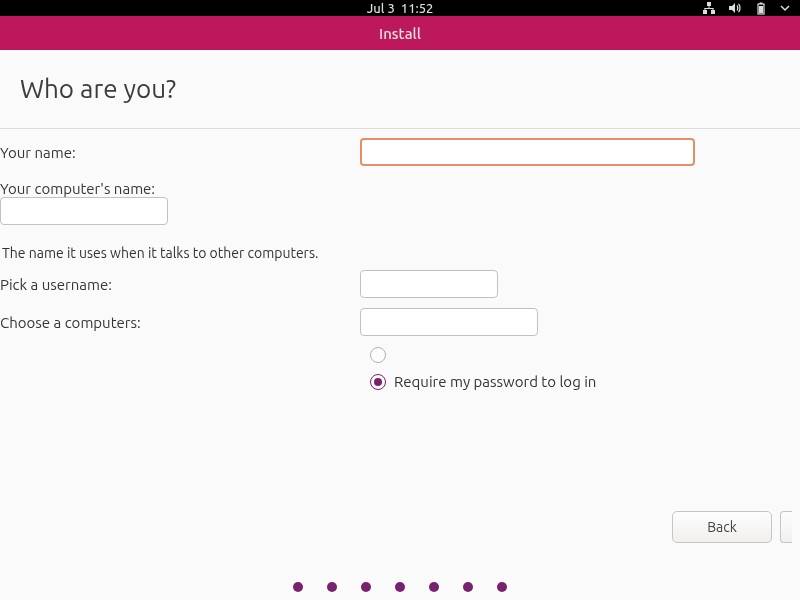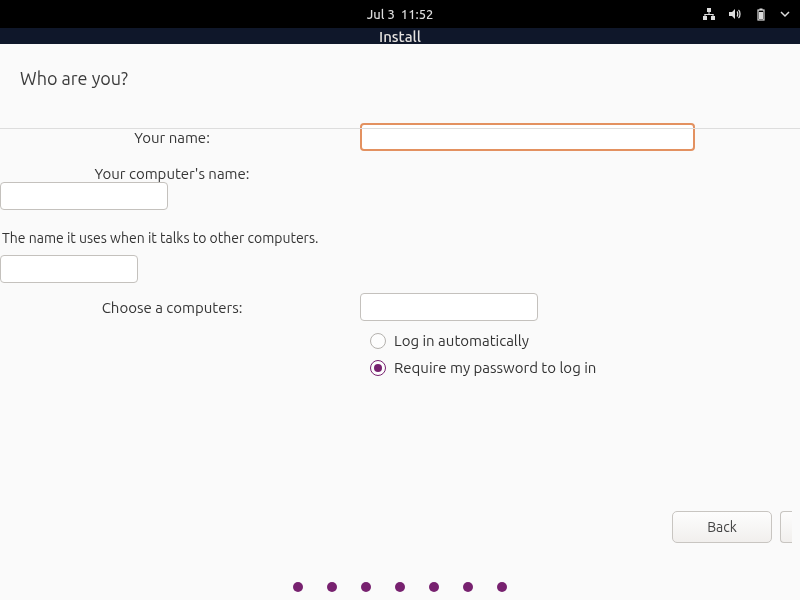--- a/index.html
+++ b/index.html
@@ -4,53 +4,53 @@
   <style>
     * { margin: 0; padding: 0; box-sizing: border-box; }
     body {
       width: 800px; height: 600px;
       font-family: Ubuntu, "Segoe UI", sans-serif;
       background: #fafafa;
       overflow: hidden;
       position: relative;
     }
     .topbar {
-      height: 28px;
+      height: 16px;
       background: #000;
       color: #ddd;
       display: flex;
       align-items: center;
       justify-content: center;
       font-size: 13px;
       position: relative;
     }
     .topbar-center { font-weight: 500; }
     .topbar-right {
       position: absolute;
       right: 10px;
       display: flex;
       align-items: center;
       gap: 12px;
     }
     .topbar-right svg { display: block; }
     .titlebar {
-      height: 16px;
-      background: #0f172a;
+      height: 34px;
+      background: #be185d;
       color: #e6e3e0;
       display: flex;
       align-items: center;
       justify-content: center;
       font-size: 15px;
       font-weight: 500;
     }
     .page-content {
       padding: 24px 20px 0 20px;
     }
     .page-heading {
-      font-size: 18px;
+      font-size: 26px;
       font-weight: 400;
       color: #3c3c3c;
       margin-bottom: 18px;
     }
     .divider {
       position: absolute;
       left: 0; right: 0;
       top: 128px;
       height: 1px;
       background: #ddd;
@@ -61,21 +61,21 @@
       flex-direction: column;
       gap: 8px;
     }
     .form-row {
       display: flex;
       align-items: center;
       min-height: 30px;
     }
     .form-label {
       width: 360px;
-      text-align: center;
+      text-align: left;
       padding-right: 16px;
       color: #363636;
       font-size: 15px;
     }
     .form-control { display: flex; flex-direction: column; gap: 16px; }
     input[type=text], input[type=password] {
       height: 28px;
       padding: 3px 8px;
       border: 1px solid #c4c1bd;
       border-radius: 4px;
@@ -226,36 +226,36 @@
 
   <div class="form-row" style="align-items: flex-start; flex-direction: column;">
     <div class="form-label" style="padding-top:5px">Your computer's name:</div>
     <div class="form-control">
       <input type="text" class="med" value="" style="">
       <div class="hint">The name it uses when it talks to other computers.</div>
     </div>
   </div>
 
   <div class="form-row">
+    <div class="form-label">Pick a username:</div>
     <div class="form-control">
       <input type="text" class="small" value="" style="">
     </div>
   </div>
 
   <div class="form-row">
     <div class="form-label">Choose a computers:</div>
     <div class="form-control">
       <input type="password" class="pw" value="" style="">
     </div>
   </div>
 
 
   <div class="radio-row">
     <div class="radio"></div>
-    <span>Log in automatically</span>
   </div>
 
   <div class="radio-row">
     <div class="radio selected"></div>
     <span>Require my password to log in</span>
   </div>
 
 </div>
 
 <div class="footer-btns">

